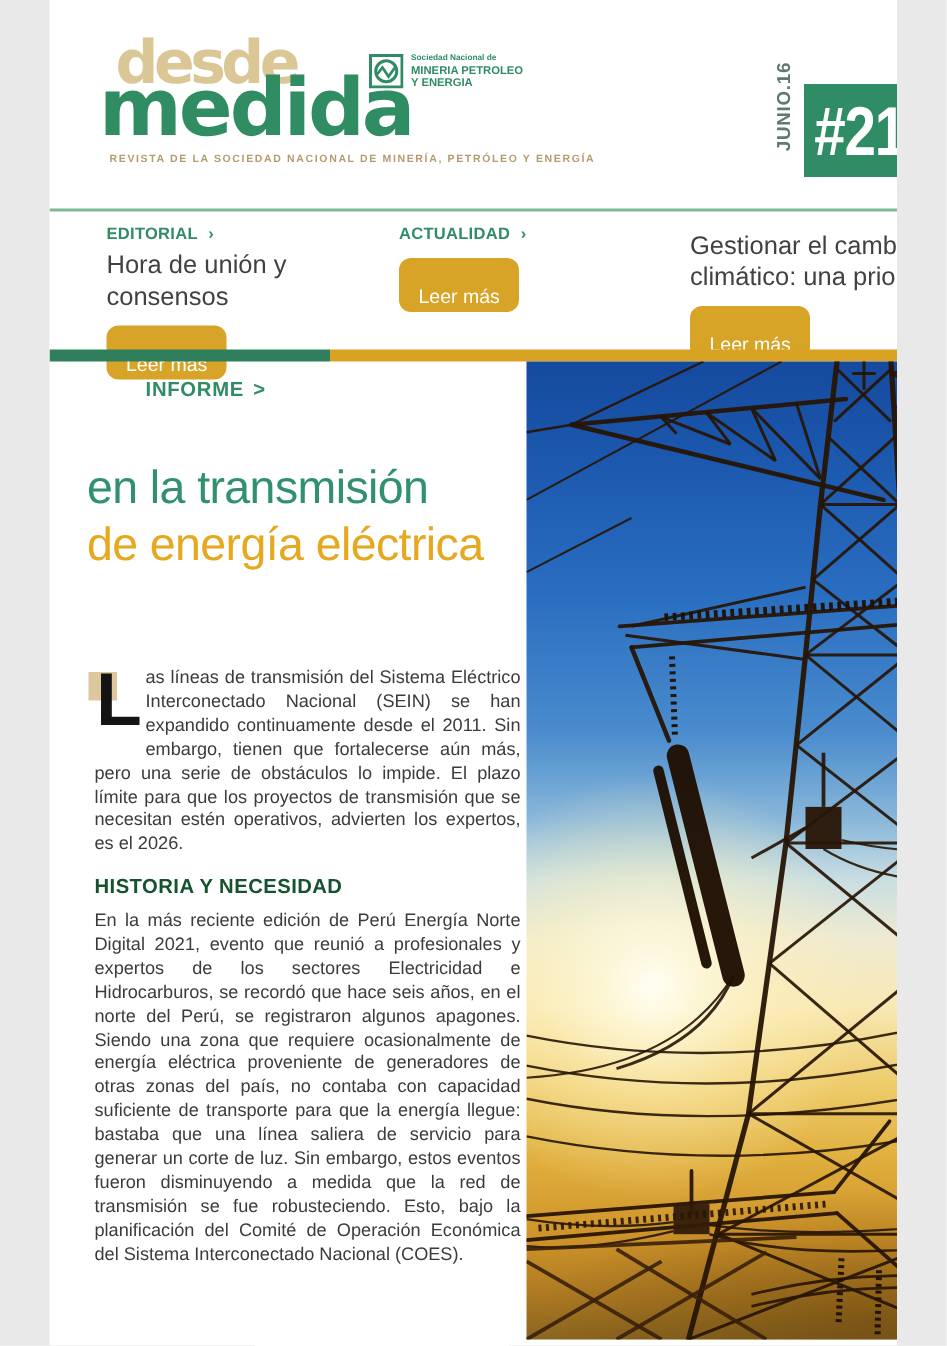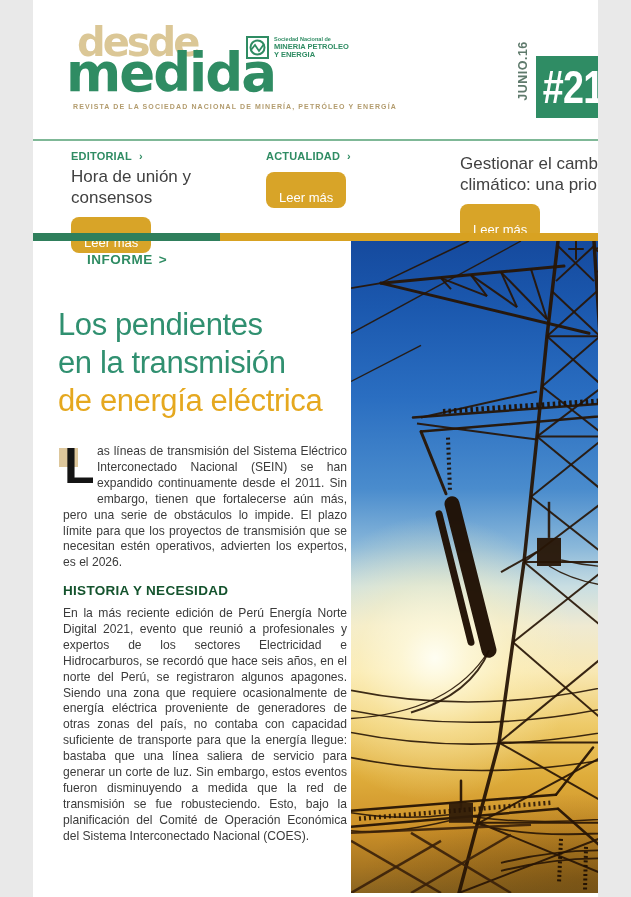--- a/index.html
+++ b/index.html
@@ -50,21 +50,21 @@
   .cat .chev{margin-left:7px;font-weight:700;}
   .t-title{margin-top:3px;font:400 17px/21px "Liberation Sans",sans-serif;color:#414141;cursor:pointer;}
   .btn{
     display:inline-block;margin-top:9px;background:#d8a428;color:#fff;border:none;
     font:400 13px/15px "Liberation Sans",sans-serif;padding:18px 13px 3px;border-radius:8px;cursor:pointer;
   }
   .split-bar{position:absolute;left:0;top:233px;width:631px;height:8px;display:flex;}
   .split-bar .g{width:187px;height:8px;background:#2f7f5c;}
   .split-bar .o{flex:1;height:8px;background:#d8a222;}
   
-  .kicker{position:absolute;left:38px;top:252px;font:700 13.5px/16px "Liberation Sans",sans-serif;
+  .kicker{position:absolute;left:48px;top:252px;font:700 13.5px/16px "Liberation Sans",sans-serif;
     letter-spacing:.5px;color:#2f8c63;cursor:pointer;padding-left:16px;}
   .kicker .chev{margin-left:6px;}
   .headline{position:absolute;left:25px;top:306px;font:400 31px/38px "Liberation Sans",sans-serif;letter-spacing:-.4px;}
   .headline .hl-green{color:#309070;}
   .headline .hl-gold{color:#e5a81f;}
   .body-copy{
     position:absolute;left:30px;width:284px;text-align:justify;
     font:400 12.1px/15.9px "Liberation Sans",sans-serif;color:#3b3b3b;
   }
   .p1{top:444px;}
@@ -148,21 +148,20 @@
     <div class="g"></div>
     <div class="o"></div>
   </div>
 
   <section>
     <div class="kicker">
       <span>INFORME</span><span class="chev">&gt;</span>
     </div>
 
     <h1 class="headline" style="margin:0;font-weight:400;">
-      <div class="hl-green">Los pendientes</div>
       <div class="hl-green">en la transmisión</div>
       <div class="hl-gold">de energía eléctrica</div>
     </h1>
 
     <p class="body-copy p1" style="margin:0;">
       <span class="dropcap">
           <i class="dc-sq"></i>
           <b class="dc-l">L</b>
         </span><span>as líneas de transmisión del Sistema Eléctrico Interconectado Nacional (SEIN) se han expandido continuamente desde el 2011. Sin embargo, tienen que fortalecerse aún más, pero una serie de obstáculos lo impide. El plazo límite para que los proyectos de transmisión que se necesitan estén operativos, advierten los expertos, es el 2026.</span>
     </p>

